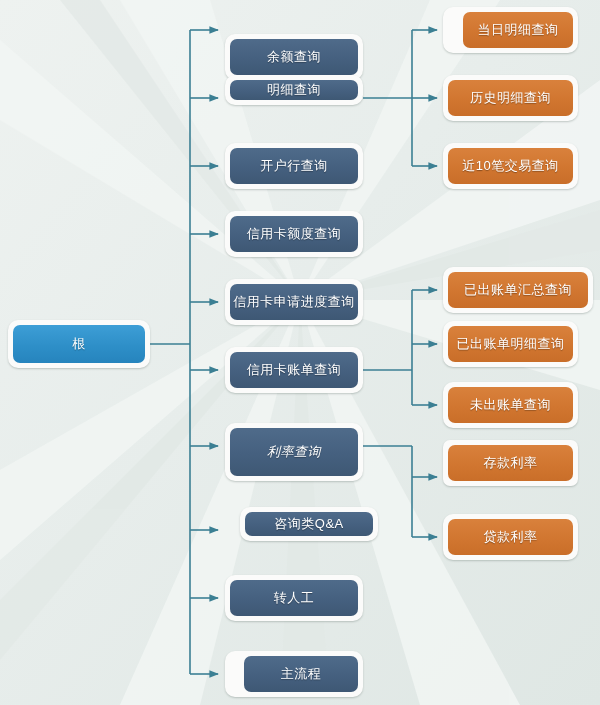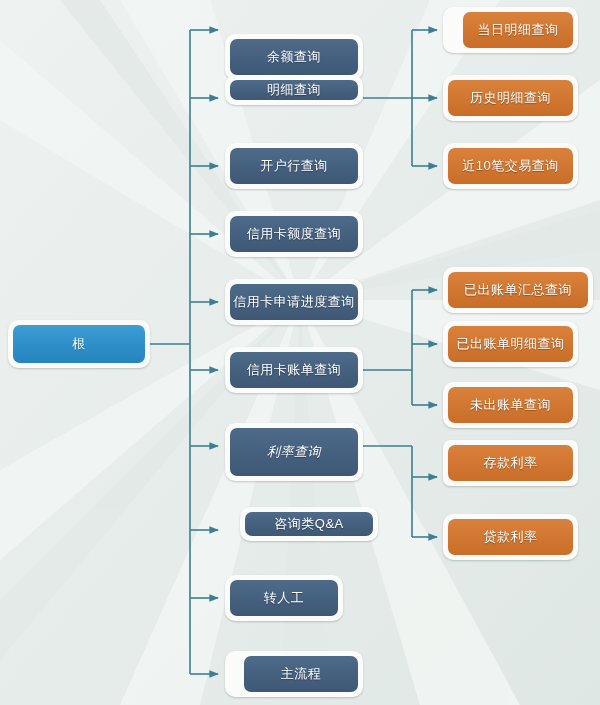--- a/index.html
+++ b/index.html
@@ -159,21 +159,21 @@
       </div>
       <div class="node lvl2" style="left: 225px; top: 347px; width: 138px; height: 46px;">
         <div class="inner">信用卡账单查询</div>
       </div>
       <div class="node lvl2" style="left: 225px; top: 423px; width: 138px; height: 58px; font-style: italic;">
         <div class="inner">利率查询</div>
       </div>
       <div class="node lvl2" style="left: 225px; top: 507px; width: 138px; height: 34px; margin-left: 15px;">
         <div class="inner">咨询类Q&amp;A</div>
       </div>
-      <div class="node lvl2" style="left: 225px; top: 575px; width: 118px; height: 46px;">
+      <div class="node lvl2" style="left: 225px; top: 575px; width: 138px; height: 46px;">
         <div class="inner">转人工</div>
       </div>
       <div class="node lvl2" style="left: 225px; top: 651px; width: 138px; height: 46px; padding-left: 19px;">
         <div class="inner">主流程</div>
       </div>
       <div class="node lvl3" style="left: 443px; top: 7px; width: 135px; height: 46px; padding-left: 20px;">
         <div class="inner">当日明细查询</div>
       </div>
       <div class="node lvl3" style="left: 443px; top: 75px; width: 135px; height: 46px;">
         <div class="inner">历史明细查询</div>

